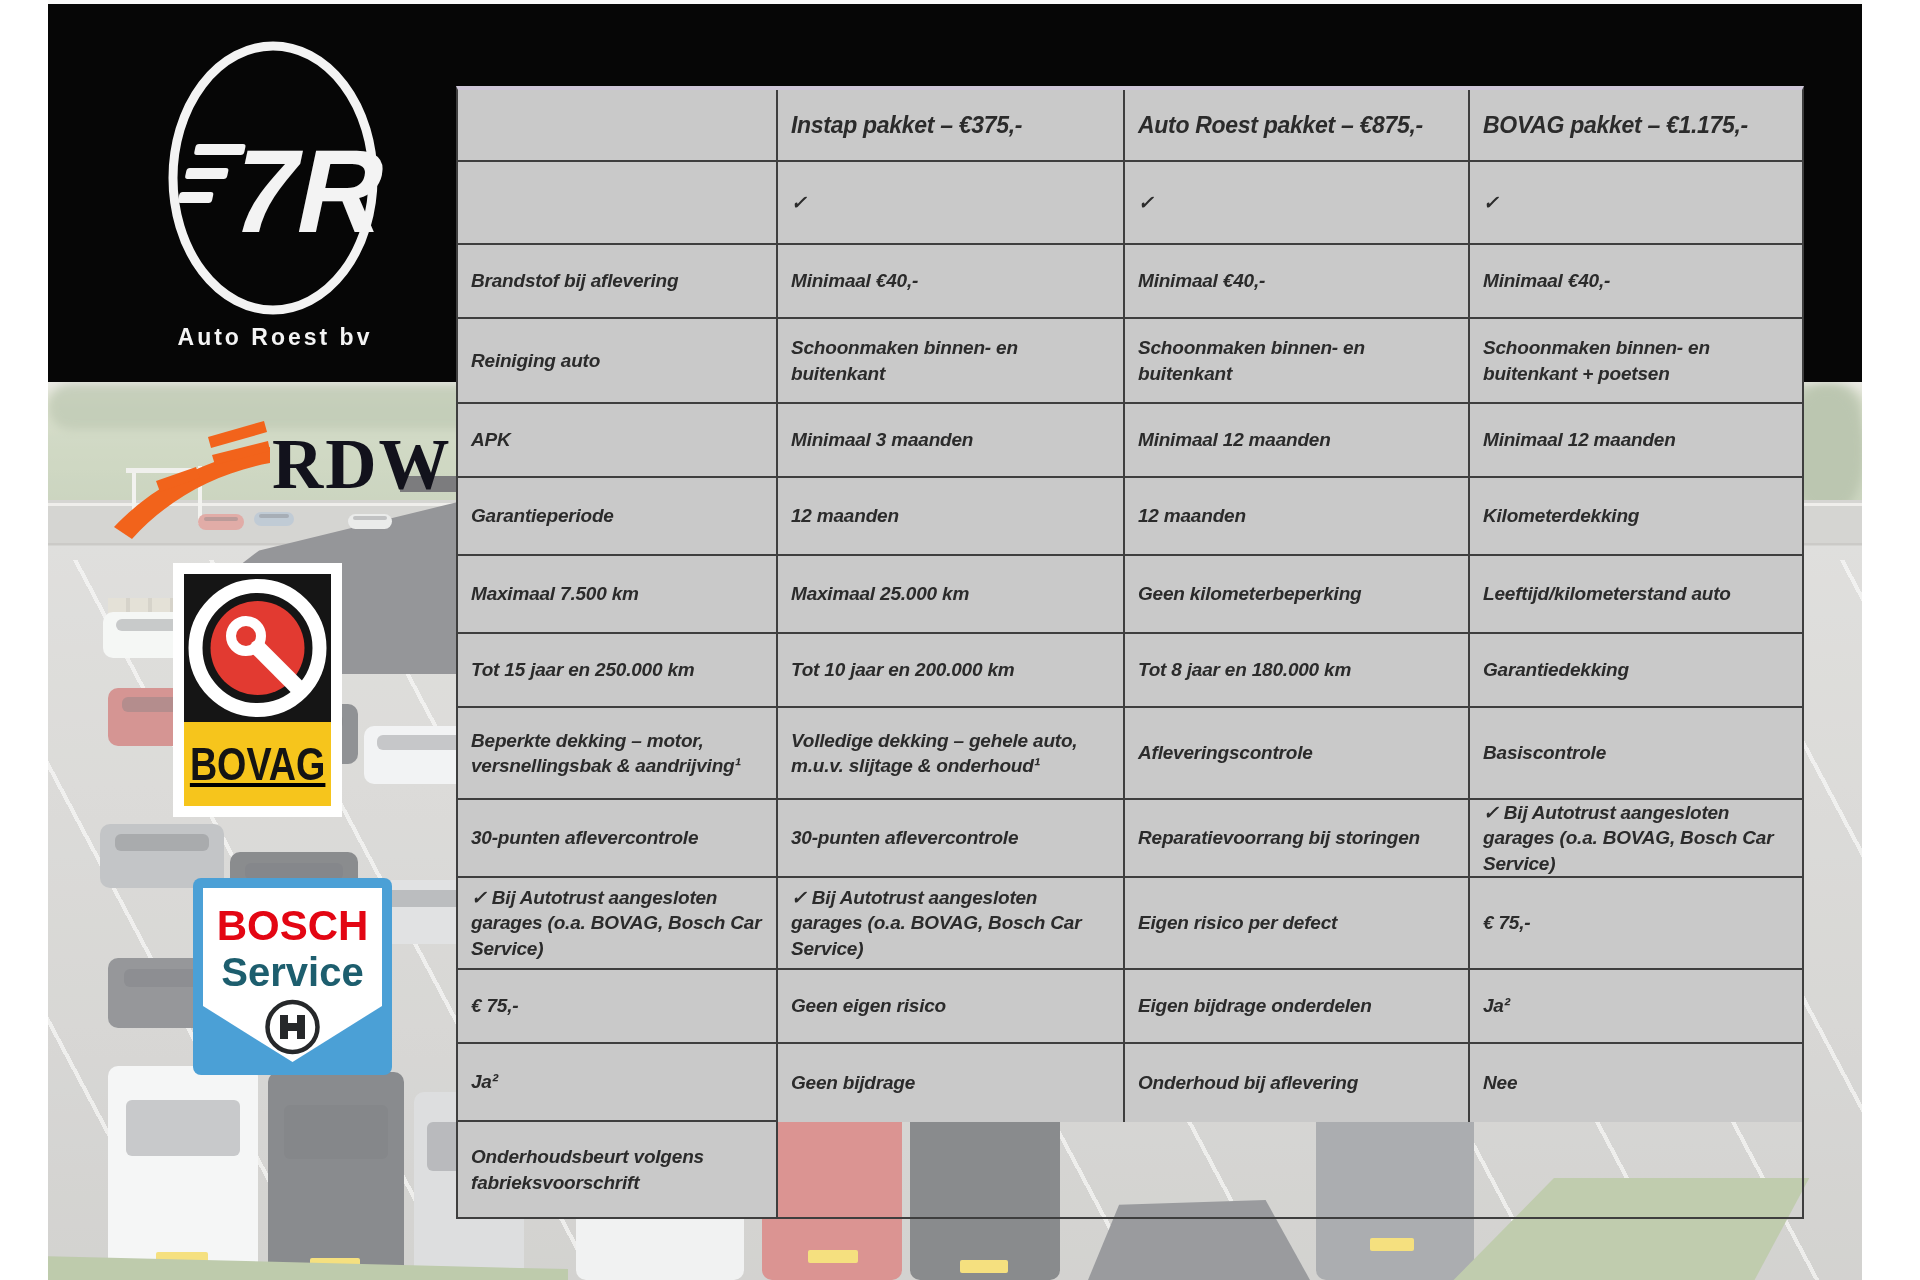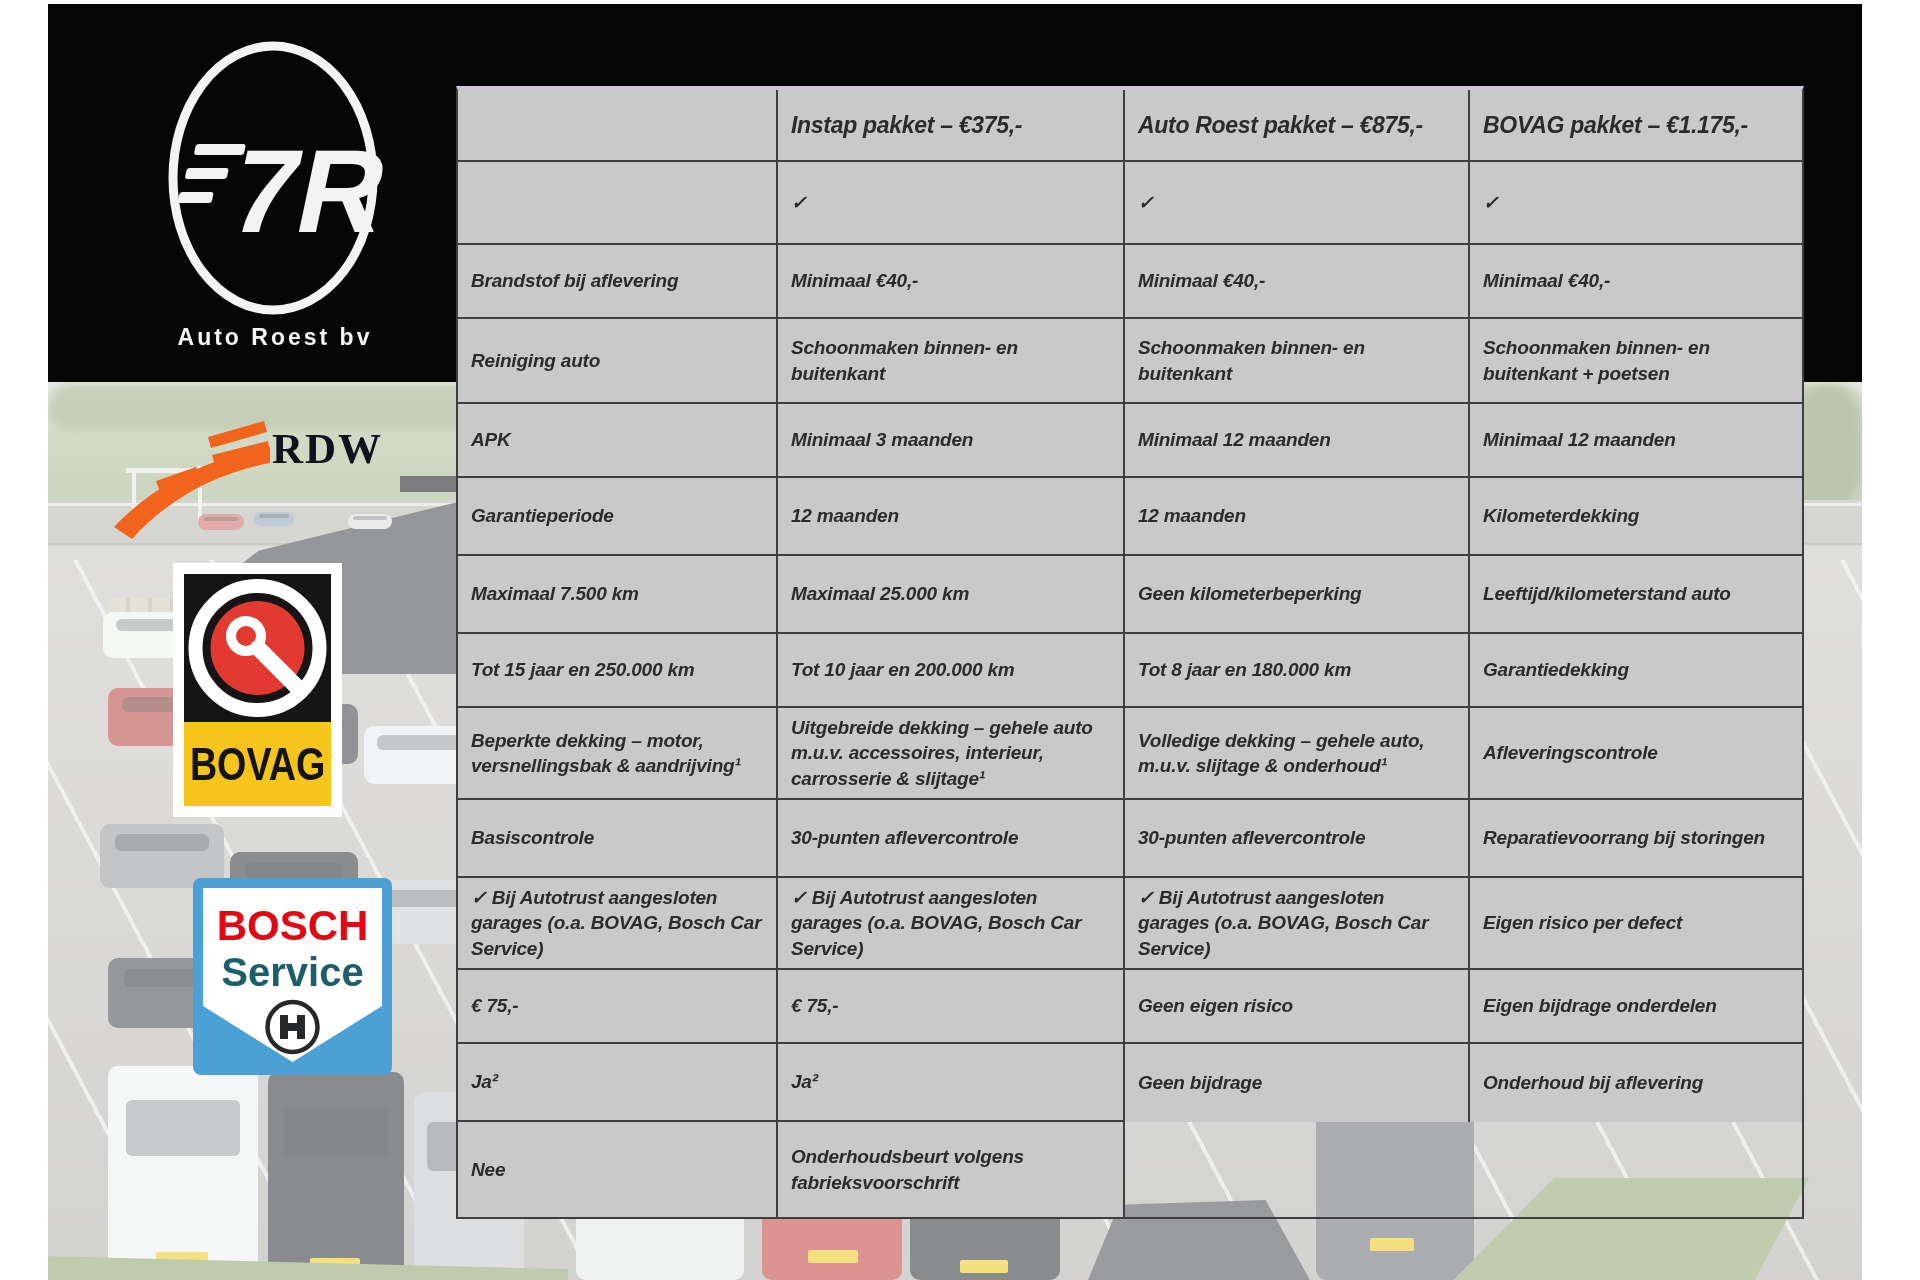--- a/index.html
+++ b/index.html
@@ -48,25 +48,25 @@
   .band{position:absolute;left:48px;top:4px;width:1814px;height:378px;background:#060606;z-index:4;}
 
   
   .brand-logo{position:absolute;left:163px;top:36px;z-index:6;}
   .brand-text{position:absolute;left:110px;top:324px;width:330px;text-align:center;z-index:6;
               color:#f4f4f4;font-size:23px;font-weight:700;letter-spacing:3px;white-space:nowrap;}
 
   
   .rdw{position:absolute;left:112px;top:415px;z-index:6;}
   .rdw-text{position:absolute;left:272px;top:424px;z-index:6;font-family:"Liberation Serif",serif;
-            font-weight:700;font-size:43px;color:#12121c;letter-spacing:2px;}
+            font-weight:700;font-size:71px;color:#12121c;letter-spacing:2px;}
   .bovag{position:absolute;left:173px;top:563px;width:169px;height:254px;background:#ffffff;z-index:6;}
   .bovag-emblem{position:absolute;left:11px;top:11px;}
   .bovag-band{position:absolute;left:11px;top:159px;width:147px;height:84px;background:var(--bovag_yellow,#f6c51c);
-              display:flex;align-items:center;justify-content:center;}
+              display:flex;align-items:center;justify-content:center;text-decoration:underline;}
   .bovag-word{font-size:46px;font-weight:700;color:#141414;transform:scaleX(.82);letter-spacing:0;}
   .bosch{position:absolute;left:158px;top:878px;z-index:6;padding-left:35px;}
 
   
   .pkg-table{position:absolute;left:456px;top:86px;z-index:5;display:grid;
              grid-template-columns:320px 347px 345px 332px;
              grid-template-rows:72px 83px 74px 85px 74px 78px 78px 74px 92px 78px 92px 74px 78px 95px;
              border:2px solid var(--table_border,#3e3e3e);border-top:4px solid var(--table_top_border,#cdc5d7);font-style:italic;}
   .pkg-table *{box-sizing:border-box;}
   .tcell{background:var(--table_bg,#c9c9c9);border-right:2px solid var(--table_border,#3e3e3e);
@@ -215,21 +215,20 @@
       <div class="tcell tlabel">Kilometerdekking</div>
       <div class="tcell tval">Maximaal 7.500 km</div>
       <div class="tcell tval">Maximaal 25.000 km</div>
       <div class="tcell tval">Geen kilometerbeperking</div>
       <div class="tcell tlabel">Leeftijd/kilometerstand auto</div>
       <div class="tcell tval">Tot 15 jaar en 250.000 km</div>
       <div class="tcell tval">Tot 10 jaar en 200.000 km</div>
       <div class="tcell tval">Tot 8 jaar en 180.000 km</div>
       <div class="tcell tlabel">Garantiedekking</div>
       <div class="tcell tval">Beperkte dekking – motor, versnellingsbak &amp; aandrijving¹</div>
-      <div class="tcell tval">Uitgebreide dekking – gehele auto m.u.v. accessoires, interieur, carrosserie &amp; slijtage¹</div>
       <div class="tcell tval">Volledige dekking – gehele auto, m.u.v. slijtage &amp; onderhoud¹</div>
       <div class="tcell tlabel">Afleveringscontrole</div>
       <div class="tcell tval">Basiscontrole</div>
       <div class="tcell tval">30-punten aflevercontrole</div>
       <div class="tcell tval">30-punten aflevercontrole</div>
       <div class="tcell tlabel">Reparatievoorrang bij storingen</div>
       <div class="tcell tval">✓ Bij Autotrust aangesloten garages (o.a. BOVAG, Bosch Car Service)</div>
       <div class="tcell tval">✓ Bij Autotrust aangesloten garages (o.a. BOVAG, Bosch Car Service)</div>
       <div class="tcell tval">✓ Bij Autotrust aangesloten garages (o.a. BOVAG, Bosch Car Service)</div>
       <div class="tcell tlabel">Eigen risico per defect</div>

